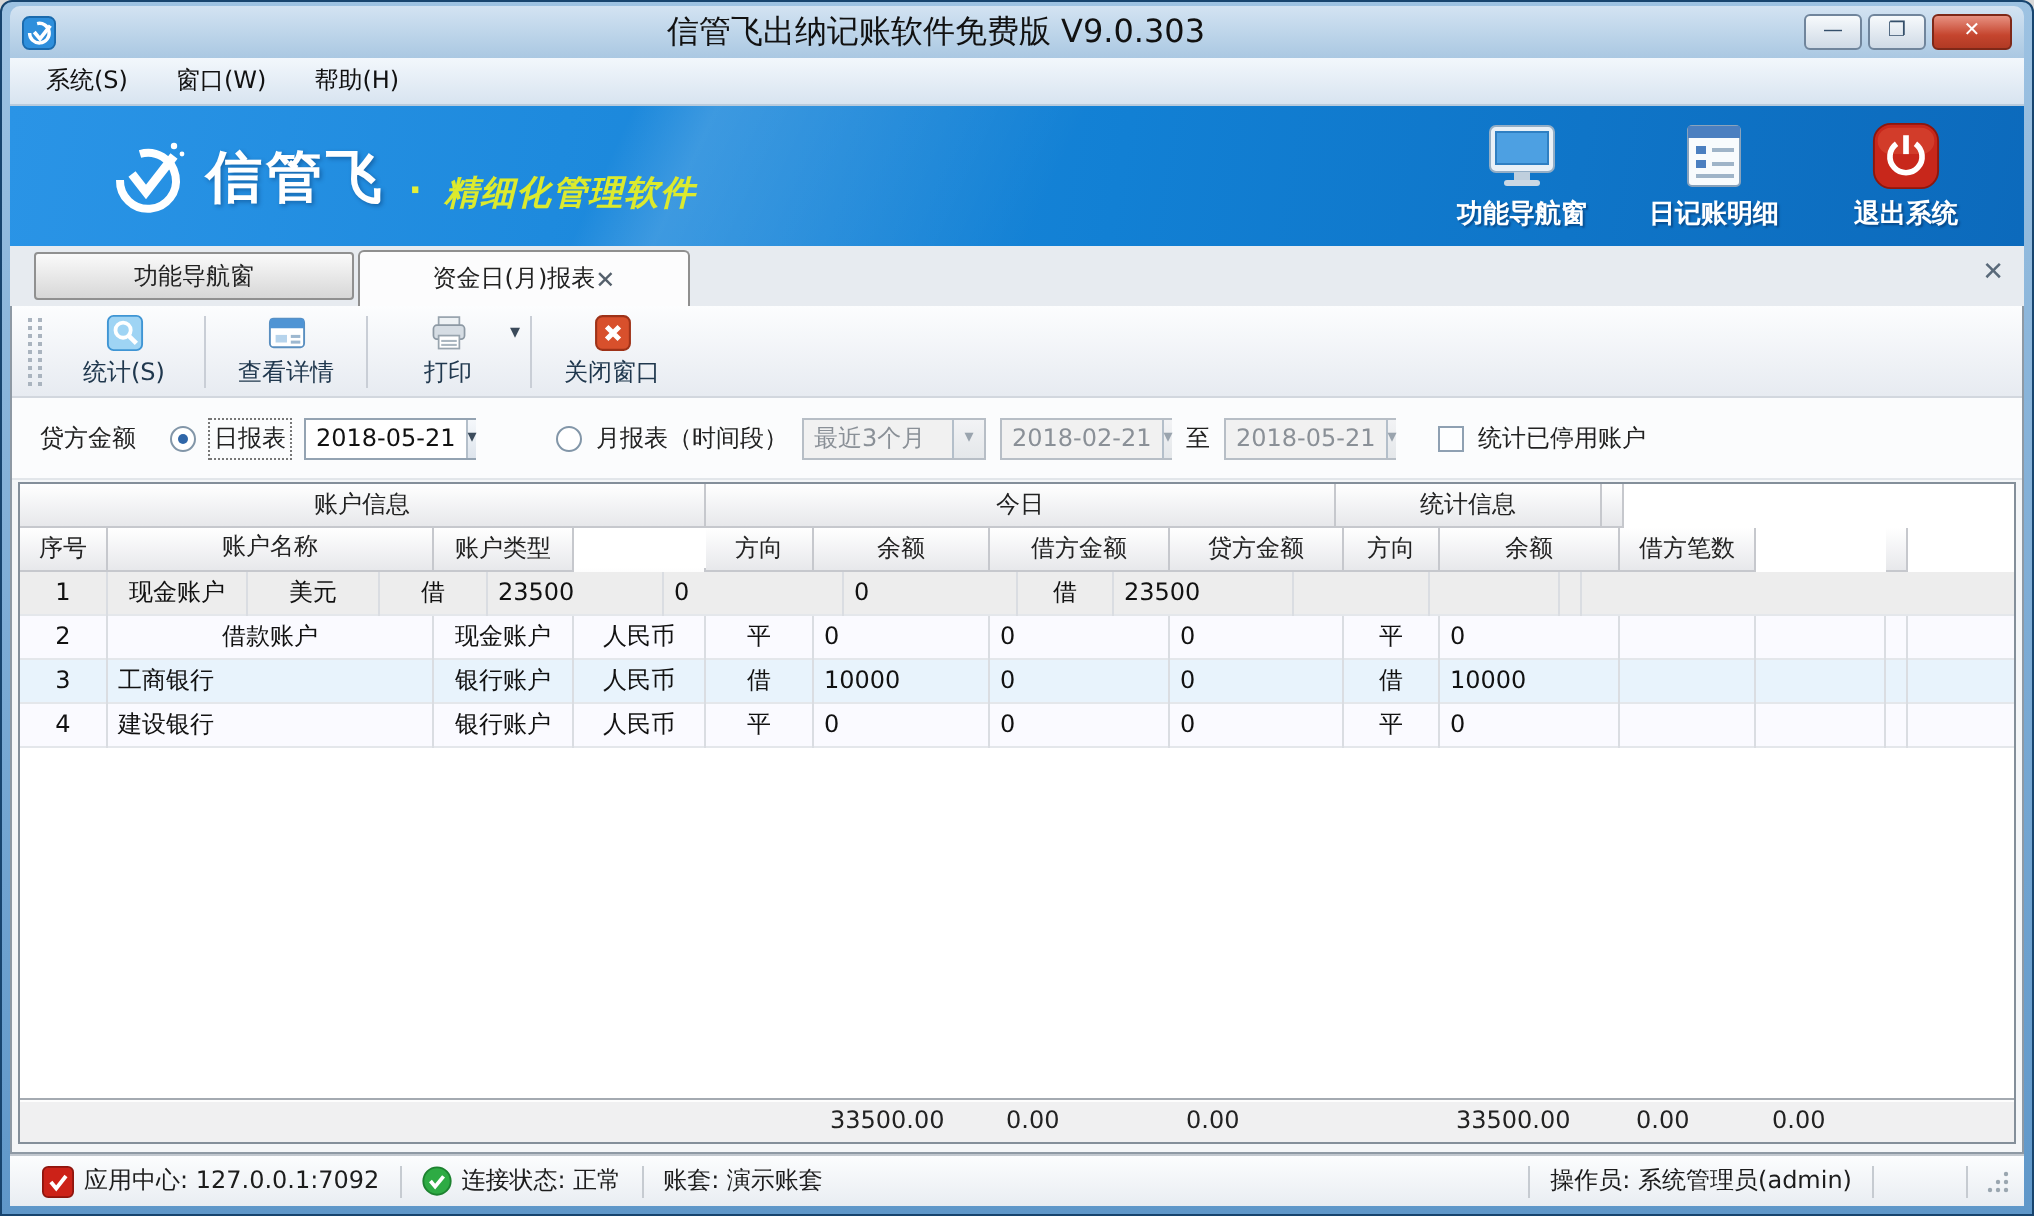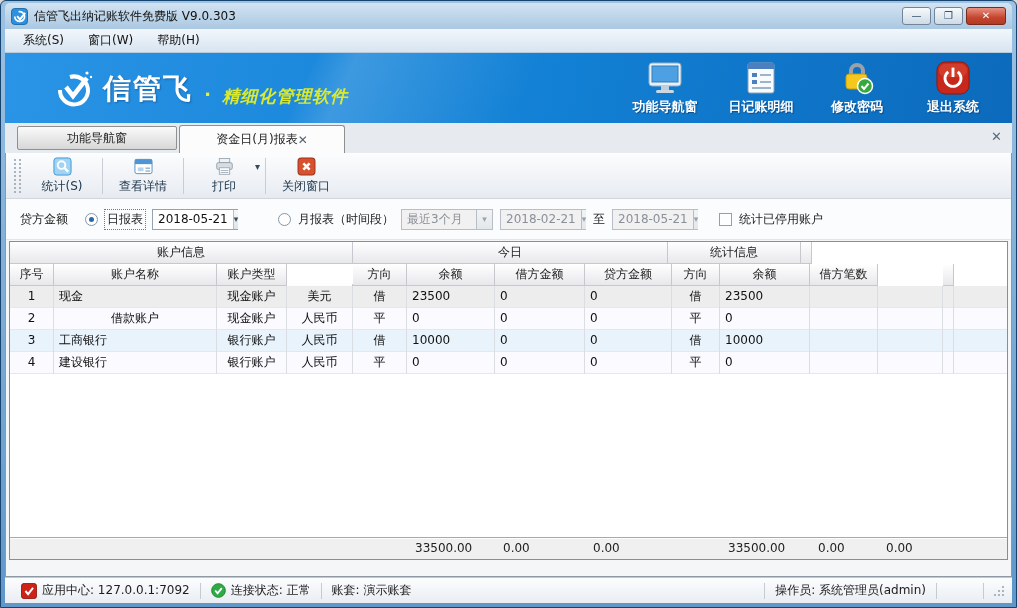--- a/index.html
+++ b/index.html
@@ -3,21 +3,21 @@
 <meta charset="utf-8">
 <style>
   html,body{margin:0;padding:0;background:#d8d8d8;font-family:"DejaVu Sans","Liberation Sans",sans-serif;}
   *{box-sizing:border-box;}
   .window{width:1017px;height:608px;background:linear-gradient(#9dc2e2,#5f97c9);padding:2px 4px 4px 4px;
           display:flex;flex-direction:column;border:1px solid #17446e;border-radius:6px 6px 0 0;position:relative;}
   
   .titlebar{height:26px;display:flex;align-items:center;padding:0 6px;
             background:linear-gradient(#d3e3f2,#aac8e2);border-radius:5px 5px 0 0;}
   .titlebar .ticon{width:17px;height:17px;margin-right:6px;flex:none;}
-  .title-text{font-size:12px;color:#111;flex:1;white-space:nowrap;overflow:hidden;}
+  .title-text{font-size:16px;color:#111;flex:1;white-space:nowrap;overflow:hidden;text-align:center;}
   .winbtns{display:flex;gap:3px;}
   .wbtn{width:29px;height:18px;border:1px solid #70859c;border-radius:3px;
         background:linear-gradient(#f7fafc,#cfdae6);display:flex;align-items:center;justify-content:center;
         font-size:10px;color:#35506b;line-height:1;}
   .wbtn.close{width:40px;background:linear-gradient(#e79181,#c5452e 60%,#b13a24);border-color:#7e2818;color:#fff;font-weight:bold;}
   
   .menubar{height:24px;display:flex;align-items:center;background:linear-gradient(#f2f7fc,#d8e4f0);
            padding:0 8px;gap:4px;border-bottom:1px solid #b8cbdd;}
   .menu-item{font-size:12px;color:#111;padding:2px 10px;}
   
@@ -62,21 +62,21 @@
   .radio.on::after{content:"";position:absolute;left:3px;top:3px;width:5px;height:5px;border-radius:50%;background:#2f66a8;}
   .focus-dotted{outline:1px dotted #777;padding:1px 2px;}
   .combo{height:21px;border:1px solid #94a3b2;background:#fff;display:flex;align-items:center;font-size:12px;color:#111;}
   .combo .cv{padding:0 5px;flex:1;}
   .combo .ca{width:16px;height:100%;border-left:1px solid #b4bfca;background:linear-gradient(#f5f8fb,#dde4ec);
              display:flex;align-items:center;justify-content:center;font-size:9px;color:#3c4c5c;}
   .combo.disabled{background:#f1f1f1;color:#8a9097;border-color:#b7bec6;}
   .combo.disabled .ca{color:#9aa4ae;background:linear-gradient(#f2f3f5,#e4e7ea);}
   .checkbox{width:13px;height:13px;border:1px solid #8ea0b2;background:#fdfeff;flex:none;margin-left:14px;}
   
-  .gridwrap{flex:1;min-height:0;padding:1px 3px 16px 3px;display:flex;}
+  .gridwrap{flex:1;min-height:0;padding:1px 3px 4px 3px;display:flex;}
   .gridpanel{flex:1;border:1px solid #848f9a;background:#fff;display:flex;flex-direction:column;min-height:0;}
   .g-row{display:flex;height:22px;flex:none;}
   .g-cell{height:22px;font-size:12px;line-height:21px;text-align:center;overflow:hidden;white-space:nowrap;padding:0 5px;}
   .g-cell.h{background:linear-gradient(#ffffff,#e7e8eb);border-right:1px solid #c6c8cd;border-bottom:1px solid #c6c8cd;color:#222;}
   .g-cell.d{border-right:1px solid #dadde2;color:#111;}
   .g-row.data{border-bottom:1px solid #e4e7eb;}
   .g-filler{flex:1;background:#fff;}
   .g-row.sum{background:#f0f0f1;border-top:1px solid #a4aab1;box-shadow:inset 0 1px 0 #fdfdfd;}
   .g-cell.s{color:#222;text-align:left;padding-left:8px;}
   
@@ -147,29 +147,20 @@
           <rect x="5" y="2" width="26" height="6" fill="#4b7fc0"></rect>
           <rect x="9" y="12" width="5" height="4" fill="#4b7fc0"></rect>
             <rect x="17" y="13" width="11" height="2" fill="#9fb4c8"></rect>
           <rect x="9" y="19" width="5" height="4" fill="#4b7fc0"></rect>
             <rect x="17" y="20" width="11" height="2" fill="#9fb4c8"></rect>
           <rect x="9" y="26" width="19" height="2" fill="#9fb4c8"></rect>
         </svg>
         <span class="bbtn-label">日记账明细</span>
       </div>
       <div class="bbtn">
-        <svg viewBox="0 0 36 34">
-          <path d="M12 15 v-5 a6 6 0 0 1 12 0 v5" stroke="#9aa2a9" stroke-width="4" fill="none"></path>
-          <rect x="7" y="13" width="21" height="15" rx="3" fill="#f4c81e" stroke="#c79c05"></rect>
-          <circle cx="26" cy="25" r="7.5" fill="#35a93c" stroke="#fff" stroke-width="1.5"></circle>
-          <path d="M22.5 25 l2.5 3 l4.5 -5.5" stroke="#fff" stroke-width="2" fill="none"></path>
-        </svg>
-        <span class="bbtn-label">修改密码</span>
-      </div>
-      <div class="bbtn">
         <svg viewBox="0 0 36 36">
           <rect x="1" y="1" width="34" height="34" rx="9" fill="#c8271b" stroke="#8c170e"></rect>
           <rect x="3" y="3" width="30" height="14" rx="7" fill="#d94b35" opacity="0.6"></rect>
           <path d="M13 11.5 a8.5 8.5 0 1 0 10 0" stroke="#fff" stroke-width="3" fill="none"></path>
           <path d="M18 7 v10" stroke="#fff" stroke-width="3"></path>
         </svg>
         <span class="bbtn-label">退出系统</span>
       </div>
     </div>
   </div>
@@ -261,36 +252,35 @@
     <div class="gridwrap">
       <div class="gridpanel">
           <div class="g-row hdr">
             <div class="g-cell h" style="width: 343px;">账户信息</div>
             <div class="g-cell h" style="width: 315px;">今日</div>
             <div class="g-cell h" style="width: 133px;">统计信息</div>
             <div class="g-cell h" style="width: 10px;"></div>
           </div>
           <div class="g-row hdr">
             <div class="g-cell h" style="width: 44px;">序号</div>
-            <div class="g-cell h" style="width: 163px;">账户名称</div>
+            <div class="g-cell h" style="width: 163px; font-family: Liberation Mono, monospace;">账户名称</div>
             <div class="g-cell h" style="width: 70px;">账户类型</div>
             <div class="g-cell h" style="width: 66px; margin-top: 20px;">币种</div>
             <div class="g-cell h" style="width: 54px;">方向</div>
             <div class="g-cell h" style="width: 88px;">余额</div>
             <div class="g-cell h" style="width: 90px;">借方金额</div>
             <div class="g-cell h" style="width: 87px;">贷方金额</div>
             <div class="g-cell h" style="width: 48px;">方向</div>
             <div class="g-cell h" style="width: 90px;">余额</div>
             <div class="g-cell h" style="width: 68px;">借方笔数</div>
             <div class="g-cell h" style="width: 65px; margin-top: 28px;">贷方笔数</div>
             <div class="g-cell h" style="width: 10px;"></div>
           </div>
           <div class="g-row data" style="background: rgb(237, 237, 237);">
             <div class="g-cell d" style="width: 44px;">1</div>
-            <div class="g-cell d" style="width: 163px; text-align: left;">现金</div>
             <div class="g-cell d" style="width: 70px;">现金账户</div>
             <div class="g-cell d" style="width: 66px;">美元</div>
             <div class="g-cell d" style="width: 54px;">借</div>
             <div class="g-cell d" style="width: 88px; text-align: left;">23500</div>
             <div class="g-cell d" style="width: 90px; text-align: left;">0</div>
             <div class="g-cell d" style="width: 87px; text-align: left;">0</div>
             <div class="g-cell d" style="width: 48px;">借</div>
             <div class="g-cell d" style="width: 90px; text-align: left;">23500</div>
             <div class="g-cell d" style="width: 68px; text-align: left;"></div>
             <div class="g-cell d" style="width: 65px; text-align: left;"></div>

